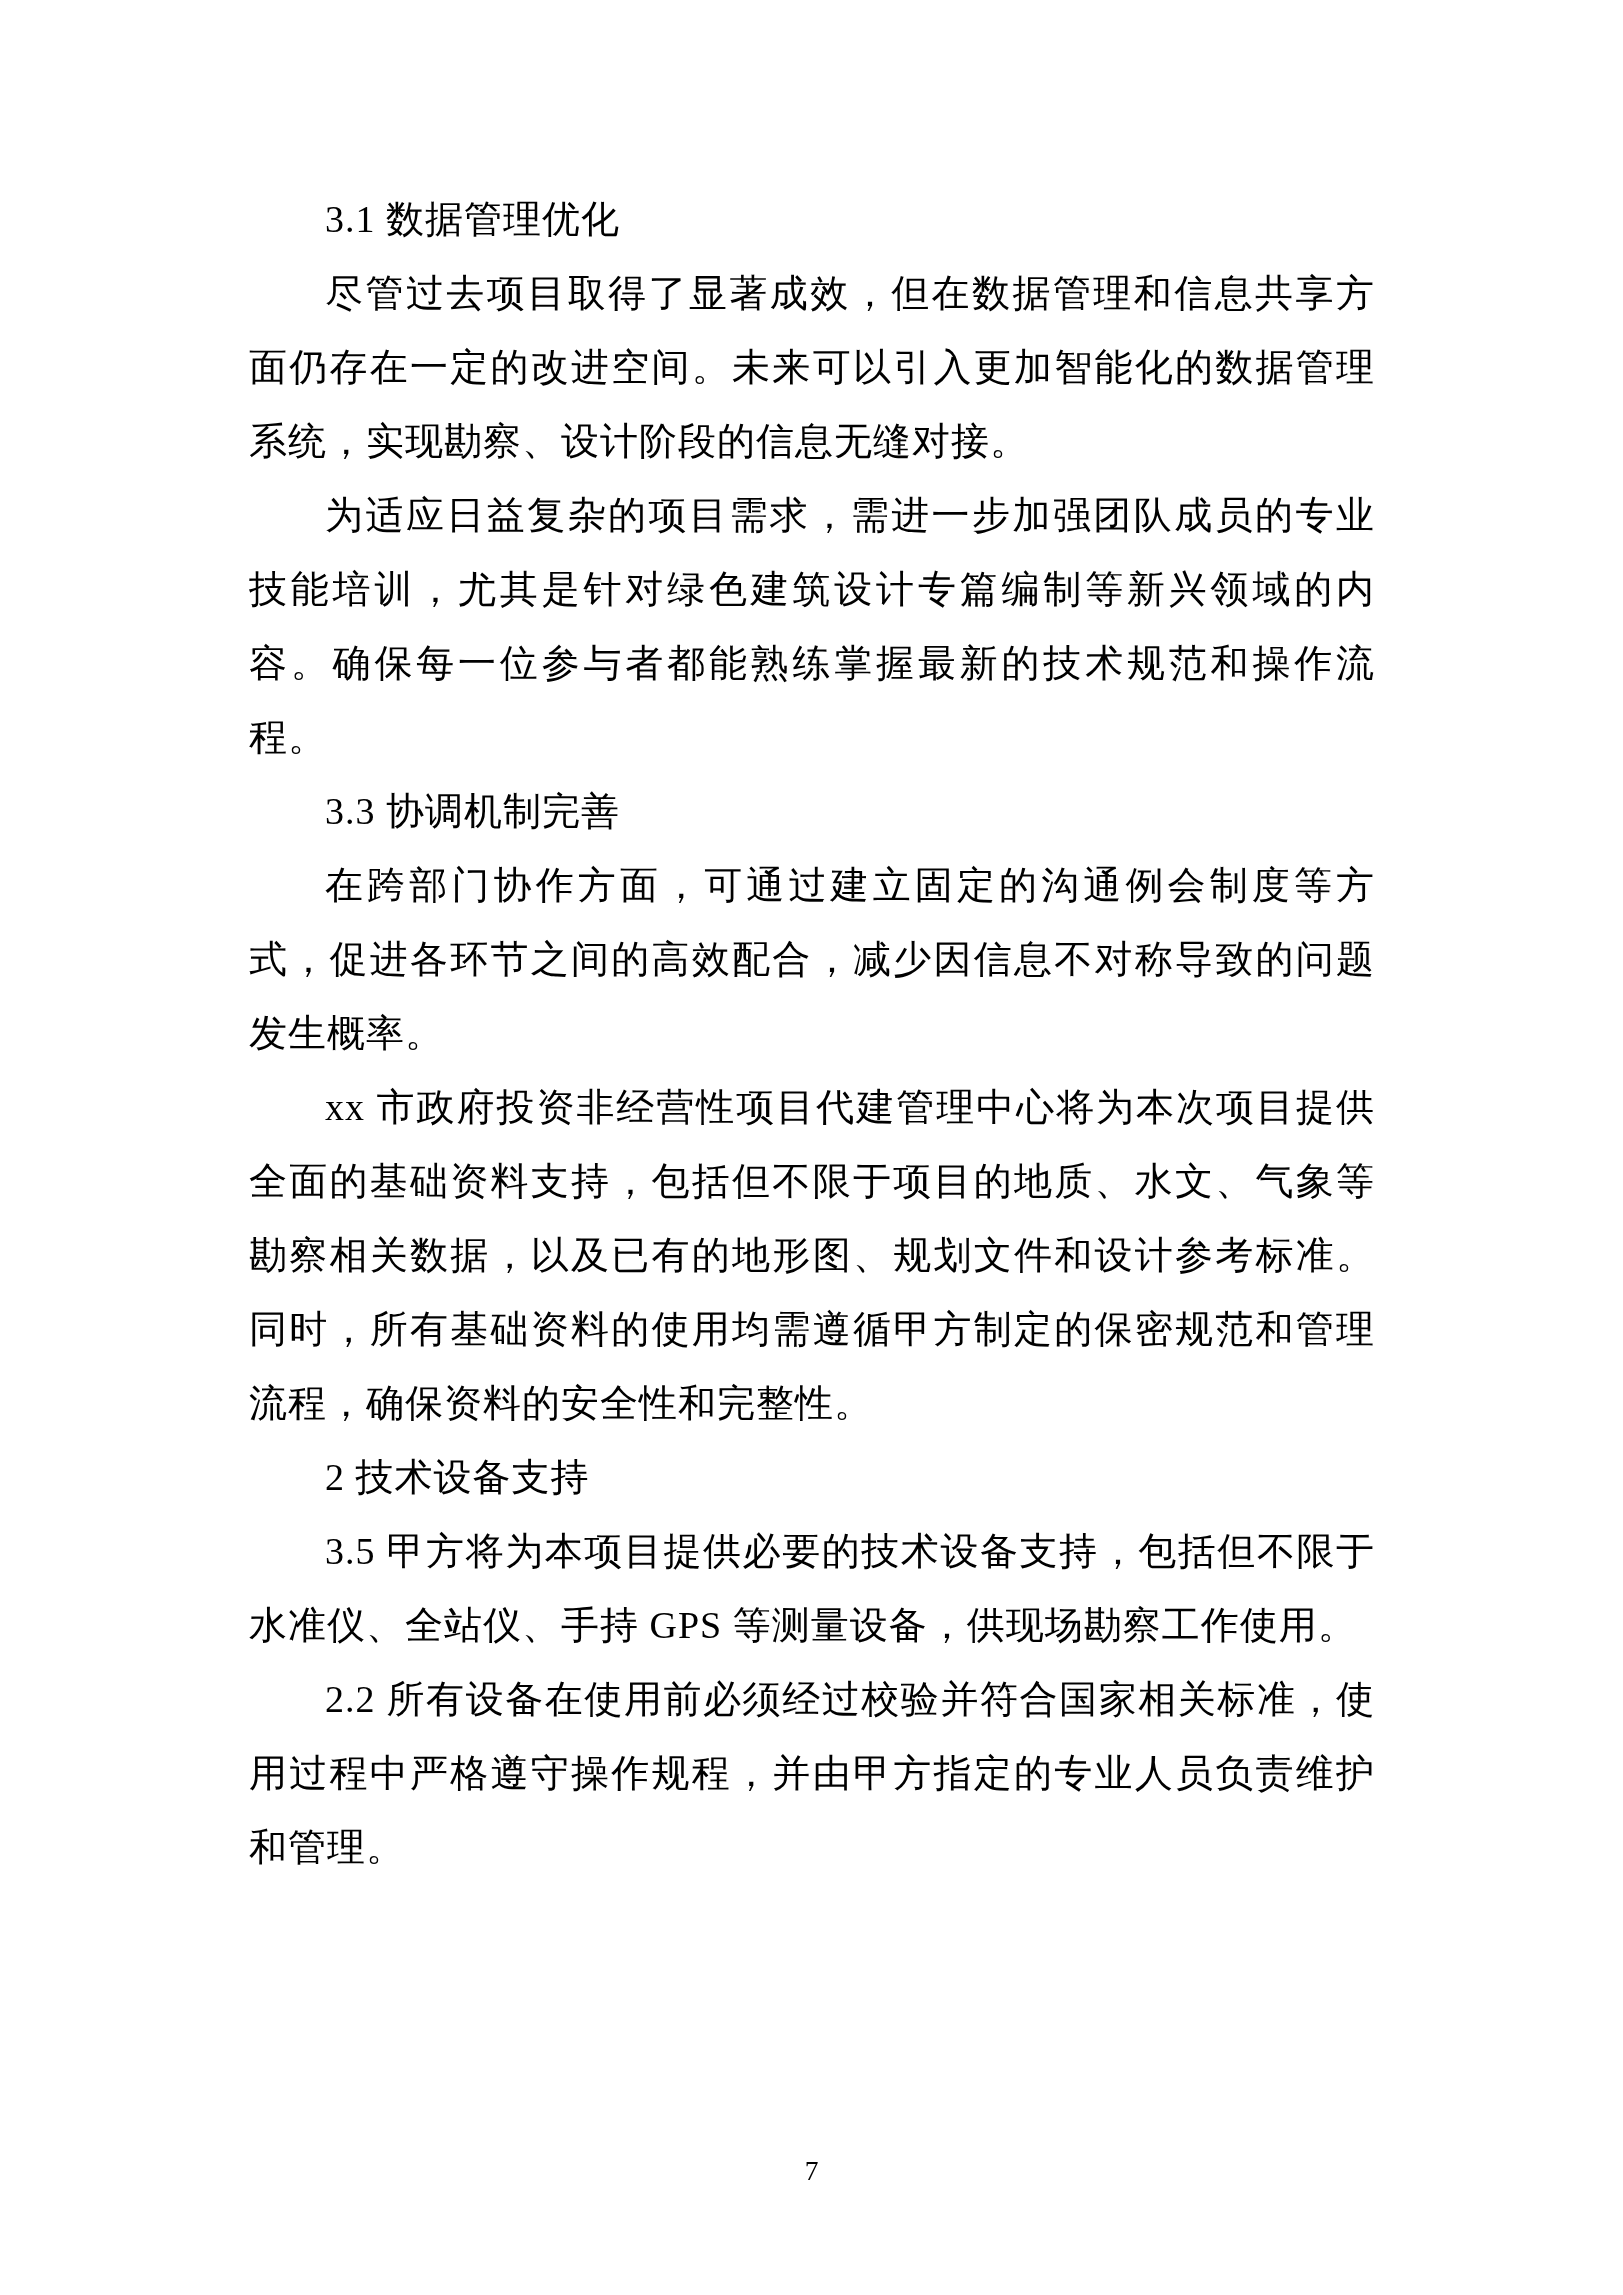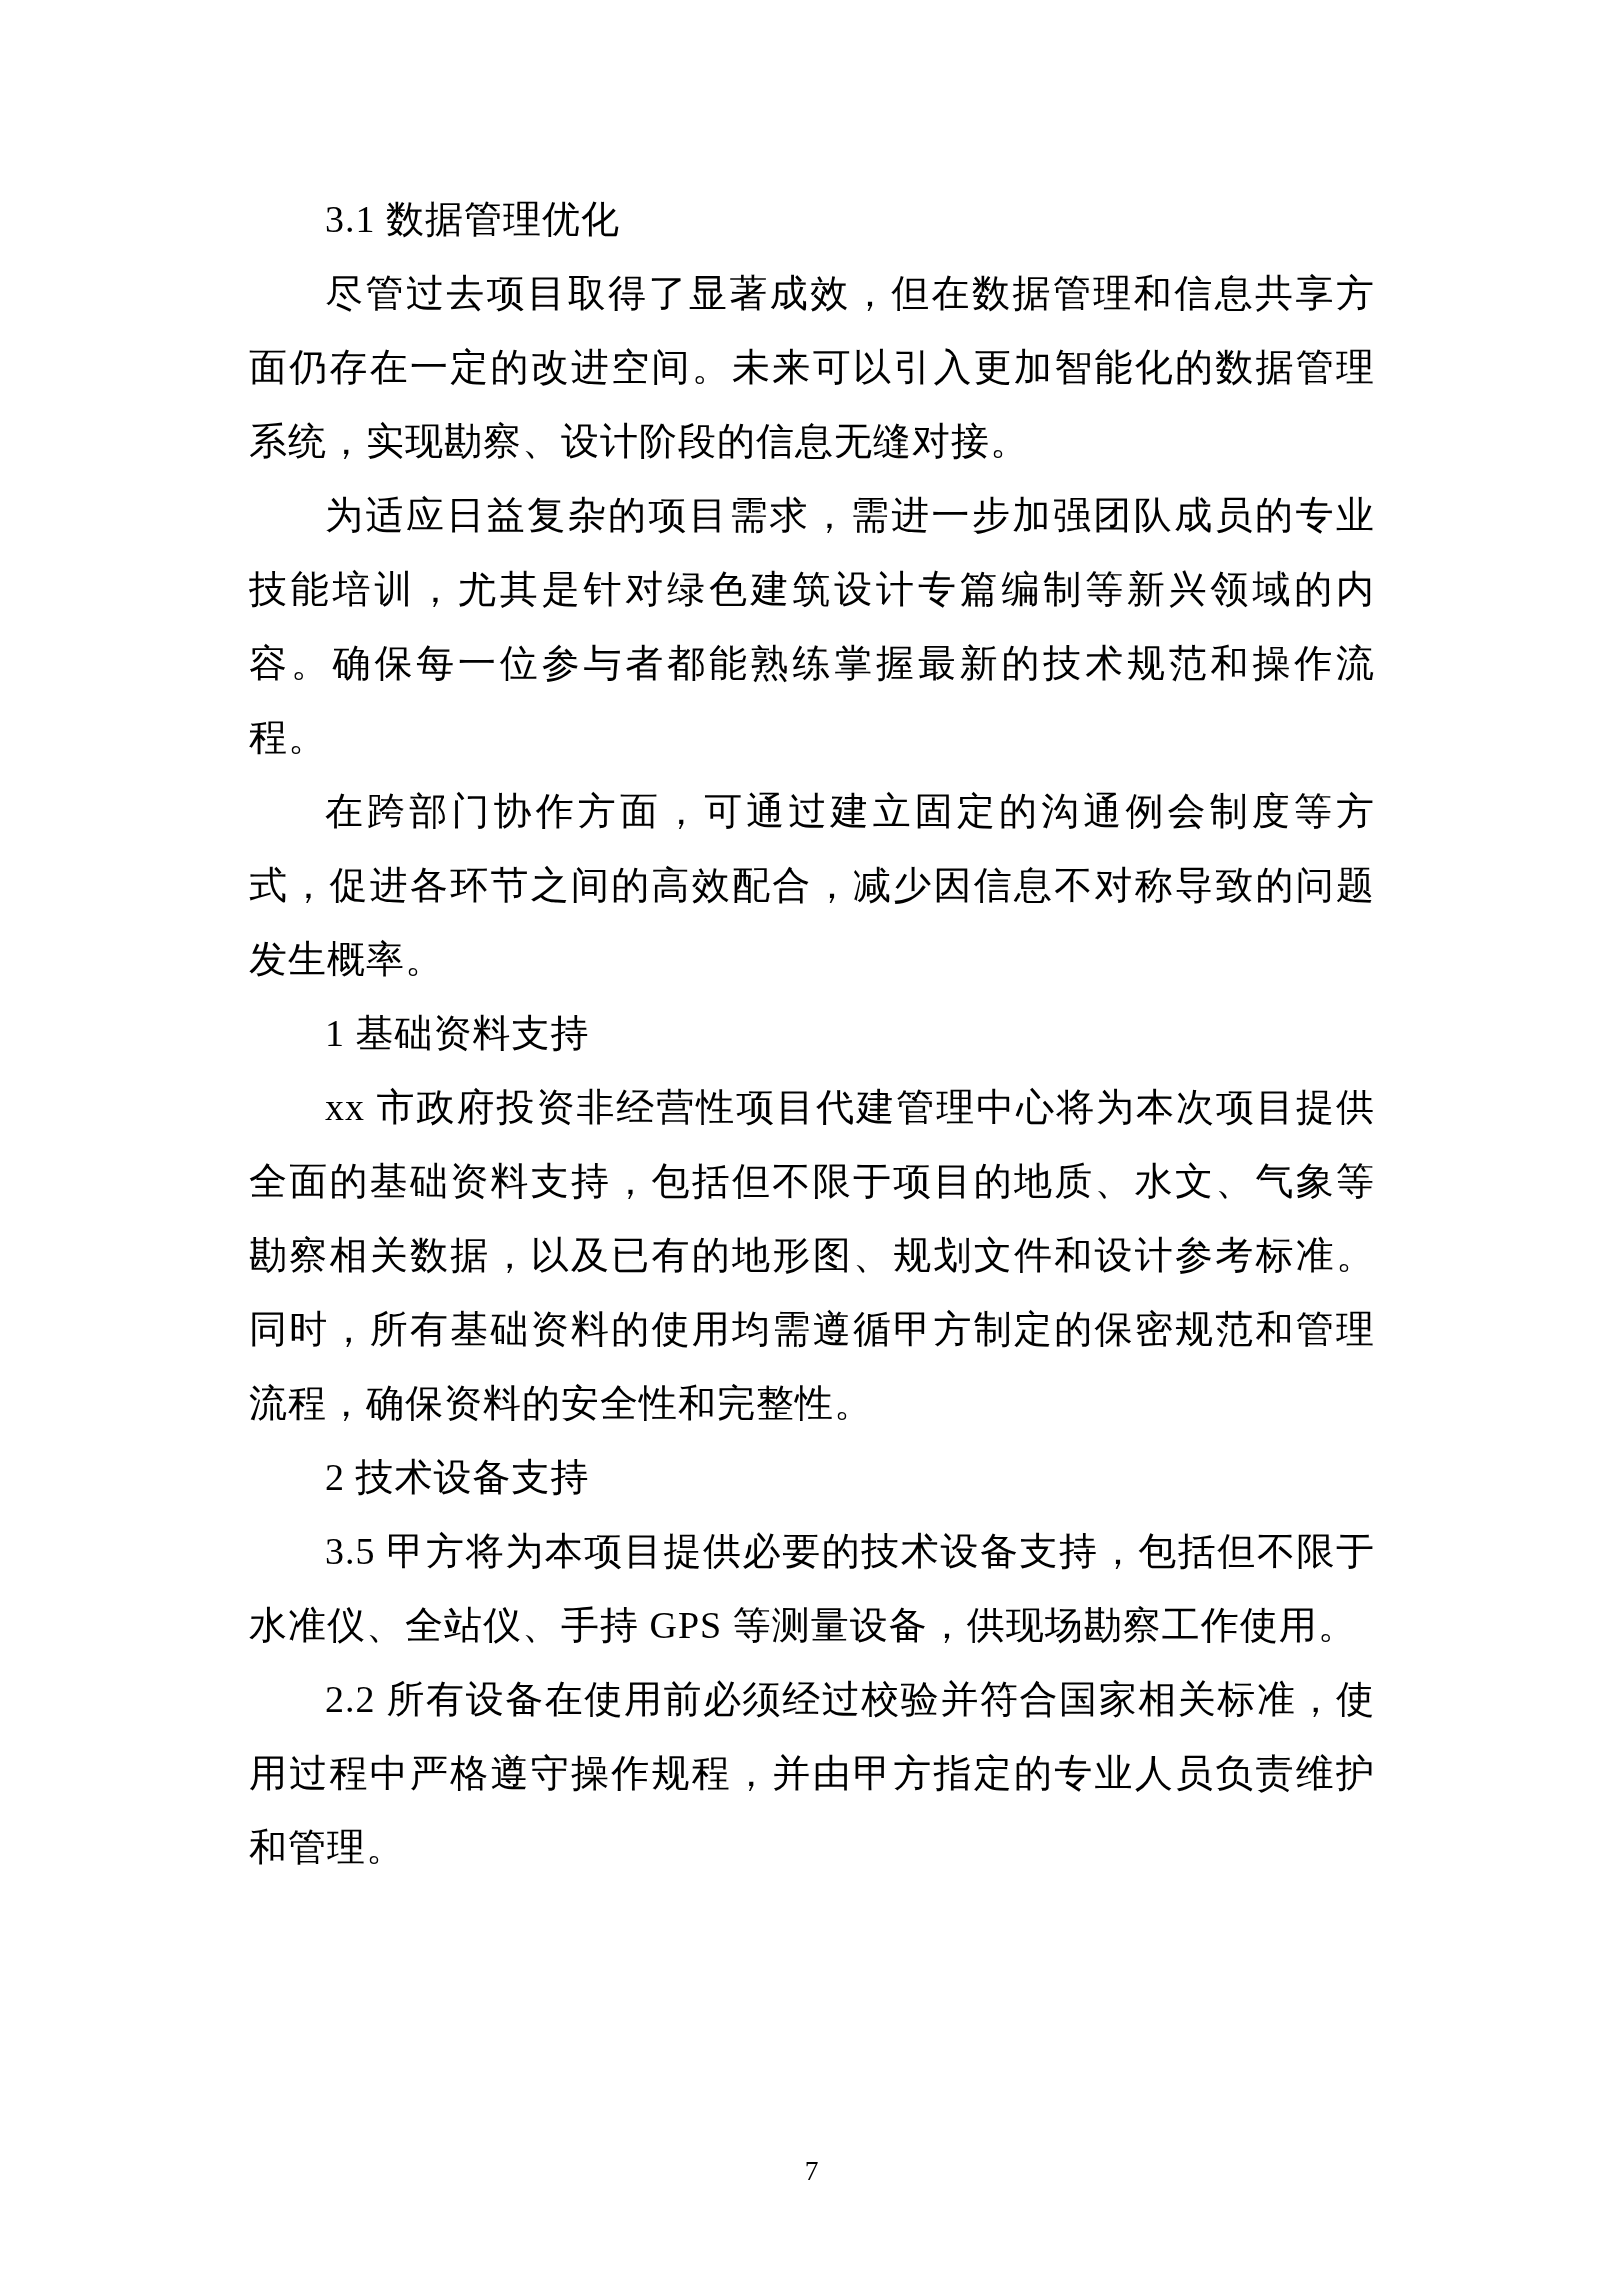--- a/index.html
+++ b/index.html
@@ -50,22 +50,22 @@
   }
 </style>
 </head>
 <body>
 
 <div class="page">
   <div class="content" id="paragraphs">
       <p class="para subheading">3.1 数据管理优化</p>
       <p class="para body">尽管过去项目取得了显著成效，但在数据管理和信息共享方面仍存在一定的改进空间。未来可以引入更加智能化的数据管理系统，实现勘察、设计阶段的信息无缝对接。</p>
       <p class="para body">为适应日益复杂的项目需求，需进一步加强团队成员的专业技能培训，尤其是针对绿色建筑设计专篇编制等新兴领域的内容。确保每一位参与者都能熟练掌握最新的技术规范和操作流程。</p>
+      <p class="para subheading">3.3 协调机制完善</p>
       <p class="para body">在跨部门协作方面，可通过建立固定的沟通例会制度等方式，促进各环节之间的高效配合，减少因信息不对称导致的问题发生概率。</p>
-      <p class="para subheading">1 基础资料支持</p>
       <p class="para body">xx 市政府投资非经营性项目代建管理中心将为本次项目提供全面的基础资料支持，包括但不限于项目的地质、水文、气象等勘察相关数据，以及已有的地形图、规划文件和设计参考标准。同时，所有基础资料的使用均需遵循甲方制定的保密规范和管理流程，确保资料的安全性和完整性。</p>
       <p class="para subheading">2 技术设备支持</p>
       <p class="para body">3.5 甲方将为本项目提供必要的技术设备支持，包括但不限于水准仪、全站仪、手持 GPS 等测量设备，供现场勘察工作使用。</p>
       <p class="para body">2.2 所有设备在使用前必须经过校验并符合国家相关标准，使用过程中严格遵守操作规程，并由甲方指定的专业人员负责维护和管理。</p>
     </div>
   <div class="footer">7</div>
 </div>
 
 
 </body></html>

